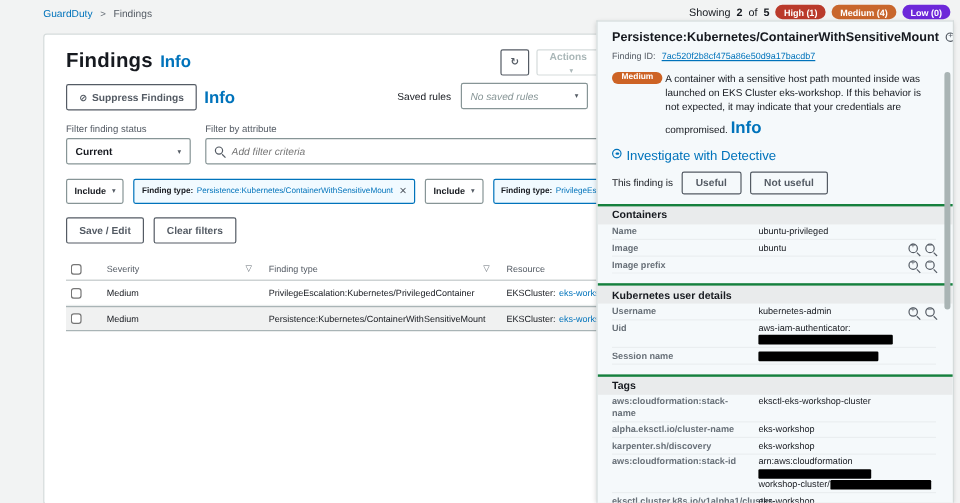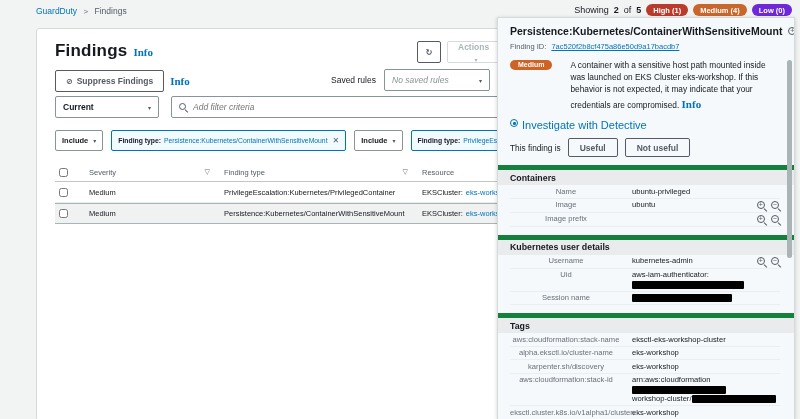--- a/index.html
+++ b/index.html
@@ -15,21 +15,21 @@
   .breadcrumb .current { color:#545b64; }
   .showing-group { position:absolute; right:2px; top:0; display:flex; align-items:center; gap:5px; font-size:9px;text-align:center; }
   .showing-group b { font-weight:700; }
   .sev-badge { border-radius:9px; color:#fff; font-size:7.5px; font-weight:700; padding:1.5px 7px; line-height:1.2; cursor:pointer; }
 
   
   .card { position:absolute; left:36px; top:28px; width:610px; bottom:-2px; background:#fff;
     border:1px solid #d5dbdb; border-radius:3px; padding:12px 18px; }
   .title-row { display:flex; align-items:baseline; gap:6px; }
   .page-title { font-size:17px; font-weight:700; letter-spacing:.2px; }
-  .info-link { font-size:11px; color:#0073bb; font-weight:700; cursor:pointer;font-family:Liberation Serif, serif; }
+  .info-link { font-size:14px; color:#0073bb; font-weight:700; cursor:pointer; }
   .hdr-buttons { position:absolute; left:380px; top:12px; display:flex; gap:6px; }
   .btn { display:inline-flex; align-items:center; justify-content:center; gap:4px; background:#fff;
     border:1px solid #545b64; border-radius:2px; color:#545b64; font-size:8.5px; font-weight:700;
     height:22px; padding:0 10px; cursor:pointer; white-space:nowrap; }
   .btn.disabled { border-color:#d5dbdb; color:#aab7b8;flex-direction:column; }
   .icon-btn { width:24px; padding:0; }
   .glyph { font-family:"DejaVu Sans",sans-serif; }
 
   .suppress-row { margin-top:8px; position:relative; height:24px; display:flex; align-items:center; gap:6px; }
   .saved-rules-label { position:absolute; left:276px; top:6px; font-size:8.5px; color:#16191f; }
@@ -81,33 +81,33 @@
   .detail-title { font-size:10.5px; font-weight:700; line-height:1.2; flex:1; padding-right:6px; }
   .panel-icons { display:flex; gap:7px; align-items:center; color:#545b64; flex:0 0 auto; margin-top:1px; }
   .mg { position:relative; display:inline-block; width:9px; height:10px; cursor:pointer; }
   .mg::before { content:""; position:absolute; left:0; top:1px; width:6px; height:6px; border:1px solid #545b64; border-radius:50%; }
   .mg::after { content:""; position:absolute; left:6.7px; top:7.7px; width:3.5px; height:1.2px; background:#545b64;
     transform:rotate(45deg); transform-origin:left center; }
   .mg .sign { position:absolute; left:0.8px; top:0.6px; width:6px; text-align:center; font-size:7px; line-height:7px; color:#545b64; }
   .finding-id-row { margin-top:4px; font-size:7.5px; color:#545b64; }
   .finding-id-row a { margin-left:3px; }
 
-  .desc-row { margin-top:8px; display:flex; gap:18px; align-items:flex-start; }
+  .desc-row { margin-top:8px; display:flex; gap:2px; align-items:flex-start; }
   .sevpill { border-radius:8px; color:#fff; font-size:7px; font-weight:700; padding:1.5px 8px; flex:0 0 auto; margin-top:1px; }
   .desc-text { font-size:8.3px; line-height:1.5; color:#16191f; }
   .investigate-row { margin-top:7px; display:flex; gap:4px; font-size:11px; }
   .detective-icon { width:8px; height:8px; border:1px solid #0073bb; border-radius:50%; position:relative; display:inline-block; }
   .detective-icon::after { content:""; position:absolute; left:2px; top:2px; width:2.5px; height:2.5px; background:#0073bb; border-radius:50%; }
   .feedback-row { margin-top:7px; display:flex; align-items:center; gap:7px; font-size:8.3px; }
   .btn.small { height:19px; padding:0 11px; background:transparent; }
 
-  .section-hdr { margin:8px -14px 0 -12px; background:#e9ebec; border-top:5px solid #15803d;
+  .section-hdr { margin:8px -14px 0 -12px; background:#e9ebec; border-top:2px solid #15803d;
     padding:2.5px 12px; font-size:8.8px; font-weight:700; }
   .drow { display:flex; align-items:flex-start; padding:1.5px 0; border-bottom:1px solid rgba(0,0,0,.045); font-size:7.6px; line-height:1.25; }
-  .dlabel { width:122px; text-align:center; color:#687078; padding-right:10px; flex:0 0 auto; }
+  .dlabel { width:122px; text-align:left; color:#687078; padding-right:10px; flex:0 0 auto;font-weight:bold; }
   .dval { color:#16191f; flex:1; word-break:break-all; }
   .zicons { display:flex; gap:5px; margin-left:4px; flex:0 0 auto; }
   .redact { display:inline-block; background:#000; height:8px; vertical-align:middle; border-radius:1px; }
   .r-uid { width:112px; } .r-session { width:100px; } .r-stack1 { width:94px; } .r-stack2 { width:84px; }
 
   .scrollbar { position:absolute; right:2px; top:42px; width:5px; height:198px; background:#a9b4b4; border-radius:3px; cursor:pointer; }
 </style>
 </head>
 <body>
 
@@ -149,20 +149,24 @@
       <span>Suppress Findings</span>
     </button>
     <span class="info-link">Info</span>
     <span class="saved-rules-label">Saved rules</span>
     <div class="select-box saved-rules-select">
       <span>No saved rules</span>
       <span class="caret">▾</span>
     </div>
   </div>
 
+  <div class="filter-labels">
+    <span class="l1">Filter finding status</span>
+    <span>Filter by attribute</span>
+  </div>
   <div class="controls-row">
     <div class="select-box status-select">
       <span>Current</span>
       <span class="caret">▾</span>
     </div>
     <div class="search-box">
       <span class="mag"></span>
       <input type="text" placeholder="Add filter criteria" style="">
     </div>
   </div>
@@ -181,20 +185,24 @@
       <span>Include</span>
       <span class="caret">▾</span>
     </div>
     <div class="token">
       <span class="tlabel">Finding type:</span>
       <span class="tvalue">PrivilegeEscalation:Kubernetes/PrivilegedContainer</span>
       <span class="tx">✕</span>
     </div>
   </div>
 
+  <div class="filterbtn-row">
+    <button class="btn">Save / Edit</button>
+    <button class="btn">Clear filters</button>
+  </div>
 
   <div class="ftable">
     <div class="trow thead">
       <span class="thcell">
           <input type="checkbox" style="">
         </span>
       <span class="thcell">
         <span>Severity</span>
         <span class="filter-tri">▽</span>
       </span>

